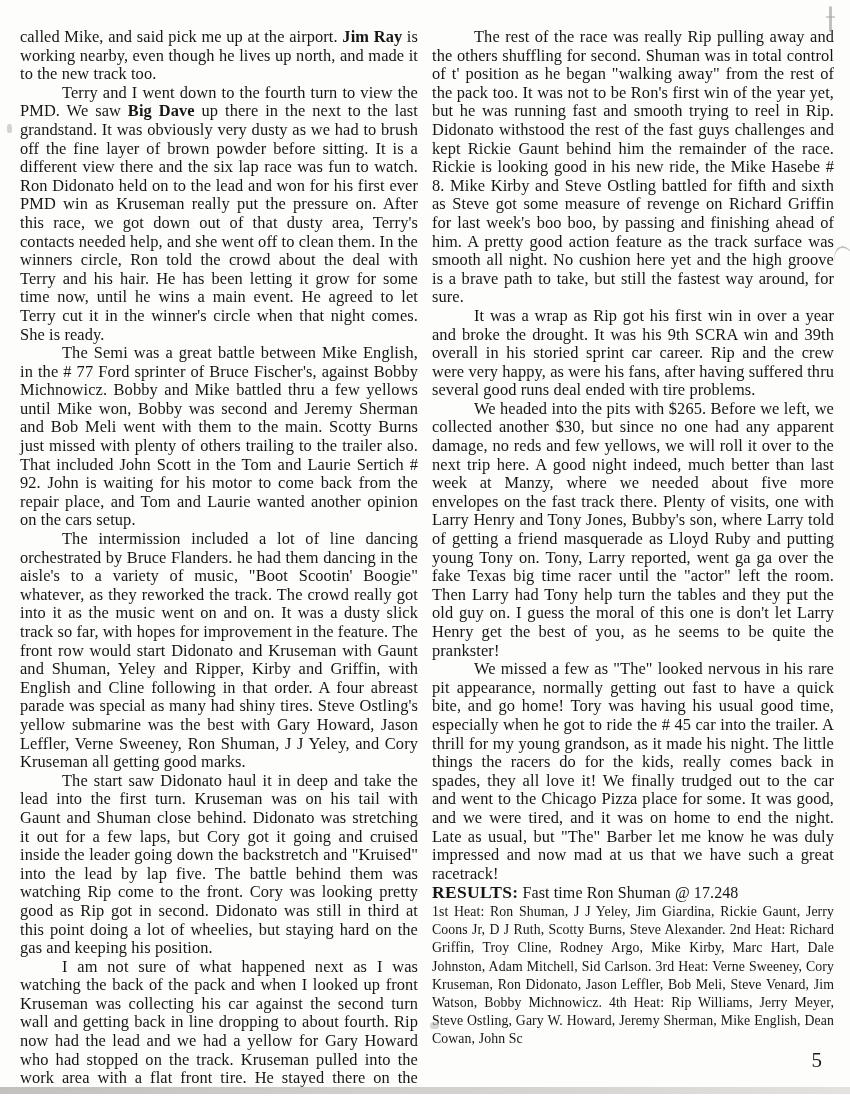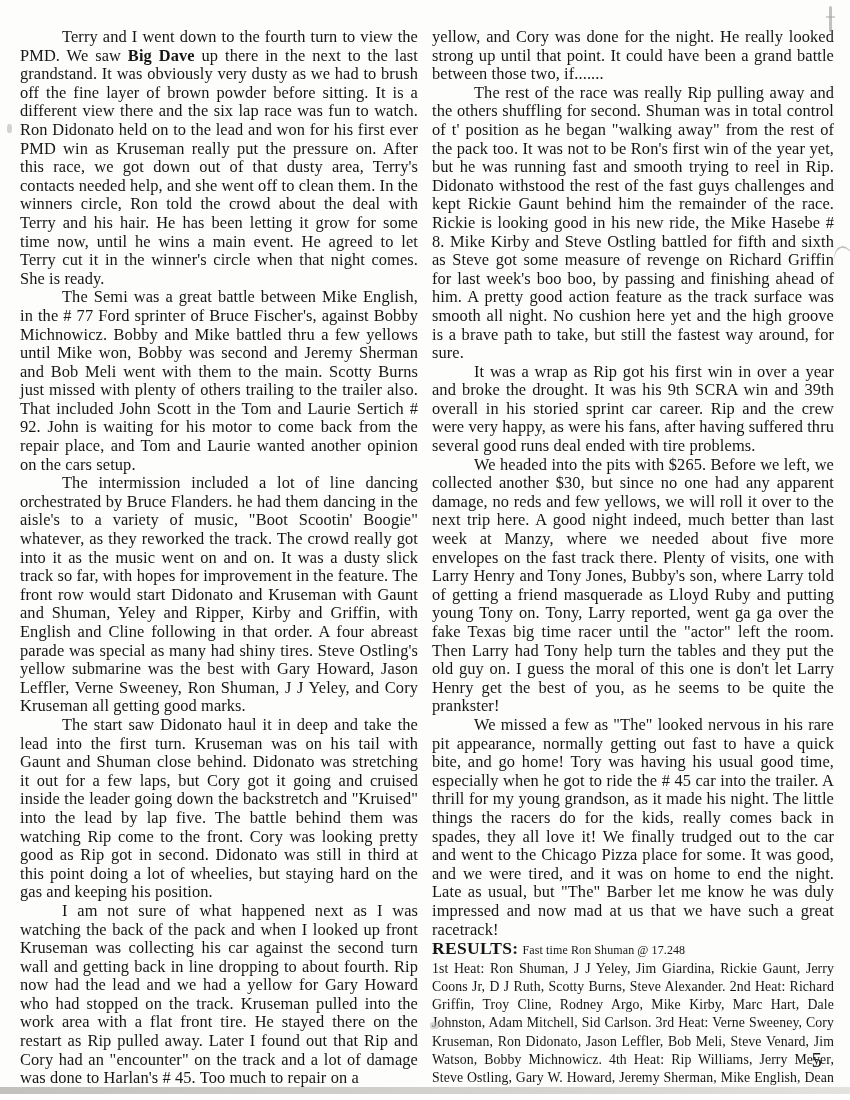--- a/index.html
+++ b/index.html
@@ -38,21 +38,21 @@
     text-align: left !important;
     white-space: nowrap;
   }
   .results-label {
     font-weight: bold;
     font-size: 17.5px;
     letter-spacing: 0.3px;
     font-family: Liberation Serif, serif;
   }
   .results-fast {
-    font-size: 12px;
+    font-size: 16px;
     letter-spacing: 0.1px;
   }
   .results-body {
     margin: 0;
     font-size: 13.8px !important;
     line-height: 18.2px !important;
     text-align: justify;
     letter-spacing: 0.1px;
   }
   .page-number {
@@ -103,29 +103,29 @@
     width: 850px; height: 6px;
     background: #fefefe;
   }
 </style>
 </head>
 <body>
 
 <div class="page">
 
   <div class="col col-left">
+    <p><span>called Mike, and said pick me up at the airport. </span><b class="name">Jim Ray</b><span> is working nearby, even though he lives up north, and made it to the new track too.</span></p>
     <p class="indent"><span>Terry and I went down to the fourth turn to view the PMD. We saw </span><b class="name">Big Dave</b><span> up there in the next to the last grandstand. It was obviously very dusty as we had to brush off the fine layer of brown powder before sitting. It is a different view there and the six lap race was fun to watch. Ron Didonato held on to the lead and won for his first ever PMD win as Kruseman really put the pressure on. After this race, we got down out of that dusty area, Terry's contacts needed help, and she went off to clean them. In the winners circle, Ron told the crowd about the deal with Terry and his hair. He has been letting it grow for some time now, until he wins a main event. He agreed to let Terry cut it in the winner's circle when that night comes. She is ready.</span></p>
     <p class="indent">The Semi was a great battle between Mike English, in the # 77 Ford sprinter of Bruce Fischer's, against Bobby Michnowicz. Bobby and Mike battled thru a few yellows until Mike won, Bobby was second and Jeremy Sherman and Bob Meli went with them to the main. Scotty Burns just missed with plenty of others trailing to the trailer also. That included John Scott in the Tom and Laurie Sertich # 92. John is waiting for his motor to come back from the repair place, and Tom and Laurie wanted another opinion on the cars setup.</p>
     <p class="indent">The intermission included a lot of line dancing orchestrated by Bruce Flanders. he had them dancing in the aisle's to a variety of music, "Boot Scootin' Boogie" whatever, as they reworked the track. The crowd really got into it as the music went on and on. It was a dusty slick track so far, with hopes for improvement in the feature. The front row would start Didonato and Kruseman with Gaunt and Shuman, Yeley and Ripper, Kirby and Griffin, with English and Cline following in that order. A four abreast parade was special as many had shiny tires. Steve Ostling's yellow submarine was the best with Gary Howard, Jason Leffler, Verne Sweeney, Ron Shuman, J J Yeley, and Cory Kruseman all getting good marks.</p>
     <p class="indent">The start saw Didonato haul it in deep and take the lead into the first turn. Kruseman was on his tail with Gaunt and Shuman close behind. Didonato was stretching it out for a few laps, but Cory got it going and cruised inside the leader going down the backstretch and "Kruised" into the lead by lap five. The battle behind them was watching Rip come to the front. Cory was looking pretty good as Rip got in second. Didonato was still in third at this point doing a lot of wheelies, but staying hard on the gas and keeping his position.</p>
     <p class="indent">I am not sure of what happened next as I was watching the back of the pack and when I looked up front Kruseman was collecting his car against the second turn wall and getting back in line dropping to about fourth. Rip now had the lead and we had a yellow for Gary Howard who had stopped on the track. Kruseman pulled into the work area with a flat front tire. He stayed there on the restart as Rip pulled away. Later I found out that Rip and Cory had an "encounter" on the track and a lot of damage was done to Harlan's # 45. Too much to repair on a</p>
   </div>
 
   <div class="col col-right">
-    <p>yellow, and Cory was done for the night. He really looked strong up until that point. It could have been a grand battle between those two, if.......</p>
     <p class="indent">The rest of the race was really Rip pulling away and the others shuffling for second. Shuman was in total control of t' position as he began "walking away" from the rest of the pack too. It was not to be Ron's first win of the year yet, but he was running fast and smooth trying to reel in Rip. Didonato withstood the rest of the fast guys challenges and kept Rickie Gaunt behind him the remainder of the race. Rickie is looking good in his new ride, the Mike Hasebe # 8. Mike Kirby and Steve Ostling battled for fifth and sixth as Steve got some measure of revenge on Richard Griffin for last week's boo boo, by passing and finishing ahead of him. A pretty good action feature as the track surface was smooth all night. No cushion here yet and the high groove is a brave path to take, but still the fastest way around, for sure.</p>
     <p class="indent">It was a wrap as Rip got his first win in over a year and broke the drought. It was his 9th SCRA win and 39th overall in his storied sprint car career. Rip and the crew were very happy, as were his fans, after having suffered thru several good runs deal ended with tire problems.</p>
     <p class="indent">We headed into the pits with $265. Before we left, we collected another $30, but since no one had any apparent damage, no reds and few yellows, we will roll it over to the next trip here. A good night indeed, much better than last week at Manzy, where we needed about five more envelopes on the fast track there. Plenty of visits, one with Larry Henry and Tony Jones, Bubby's son, where Larry told of getting a friend masquerade as Lloyd Ruby and putting young Tony on. Tony, Larry reported, went ga ga over the fake Texas big time racer until the "actor" left the room. Then Larry had Tony help turn the tables and they put the old guy on. I guess the moral of this one is don't let Larry Henry get the best of you, as he seems to be quite the prankster!</p>
     <p class="indent">We missed a few as "The" looked nervous in his rare pit appearance, normally getting out fast to have a quick bite, and go home! Tory was having his usual good time, especially when he got to ride the # 45 car into the trailer. A thrill for my young grandson, as it made his night. The little things the racers do for the kids, really comes back in spades, they all love it! We finally trudged out to the car and went to the Chicago Pizza place for some. It was good, and we were tired, and it was on home to end the night. Late as usual, but "The" Barber let me know he was duly impressed and now mad at us that we have such a great racetrack!</p>
     <p class="results-heading"><span class="results-label">RESULTS:</span> <span class="results-fast">Fast time Ron Shuman @ 17.248</span></p>
     <p class="results-body">1st Heat: Ron Shuman, J J Yeley, Jim Giardina, Rickie Gaunt, Jerry Coons Jr, D J Ruth, Scotty Burns, Steve Alexander. 2nd Heat: Richard Griffin, Troy Cline, Rodney Argo, Mike Kirby, Marc Hart, Dale Johnston, Adam Mitchell, Sid Carlson. 3rd Heat: Verne Sweeney, Cory Kruseman, Ron Didonato, Jason Leffler, Bob Meli, Steve Venard, Jim Watson, Bobby Michnowicz. 4th Heat: Rip Williams, Jerry Meyer, Steve Ostling, Gary W. Howard, Jeremy Sherman, Mike English, Dean Cowan, John Sc</p>
 
   </div>
 
 </div>

